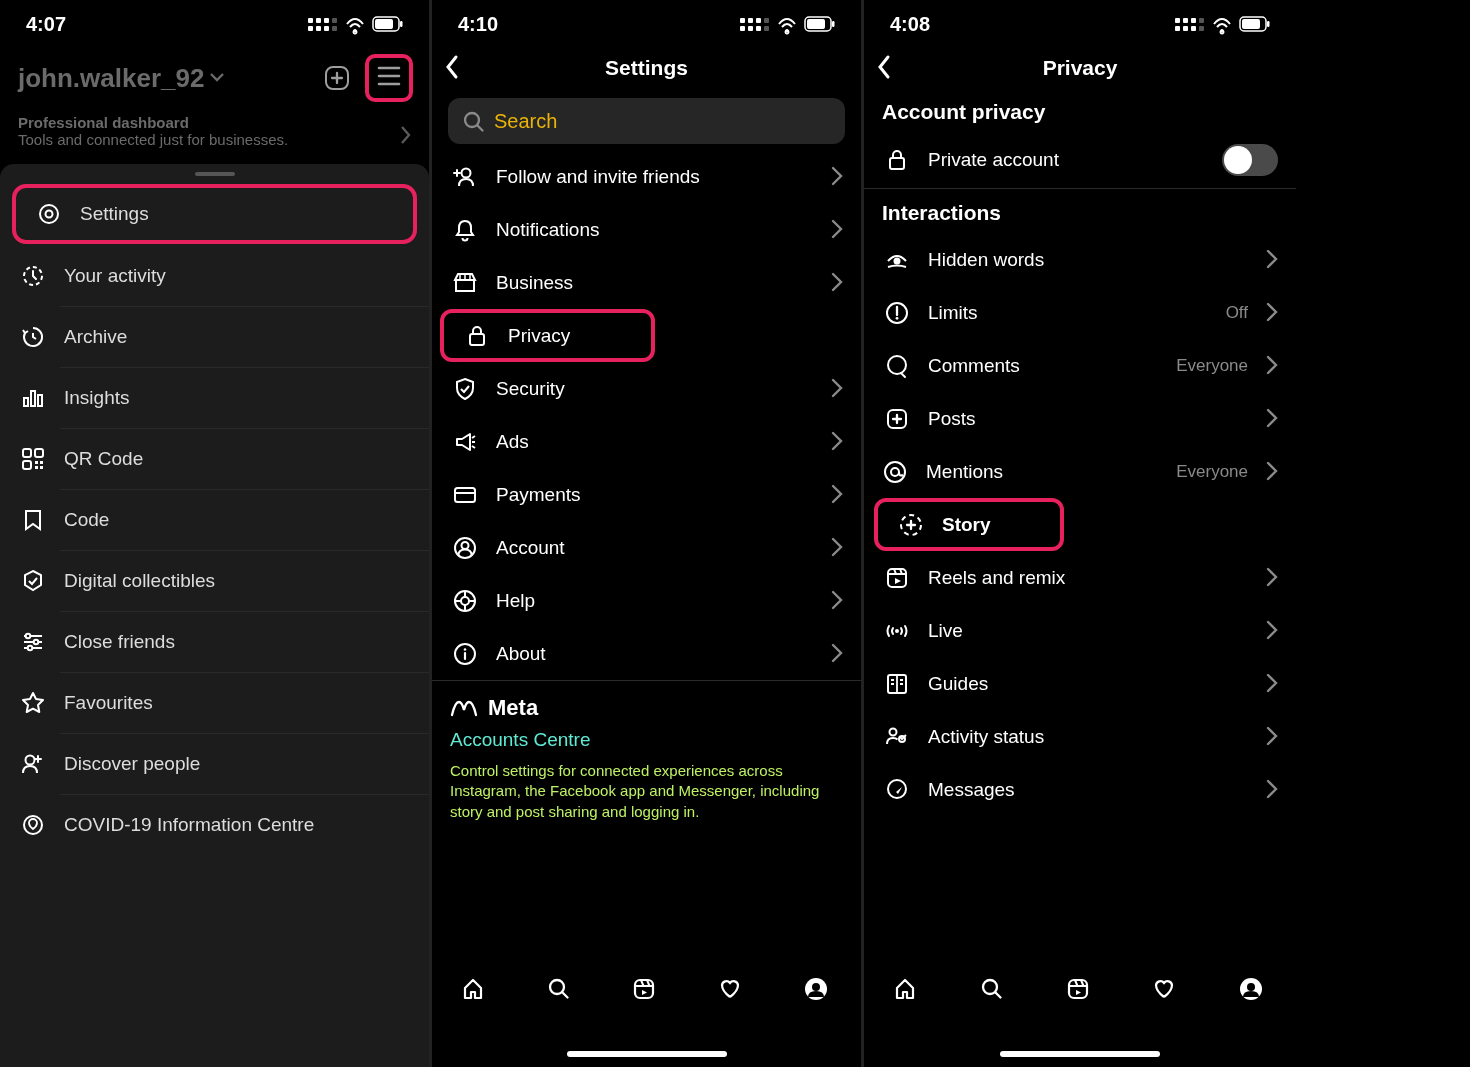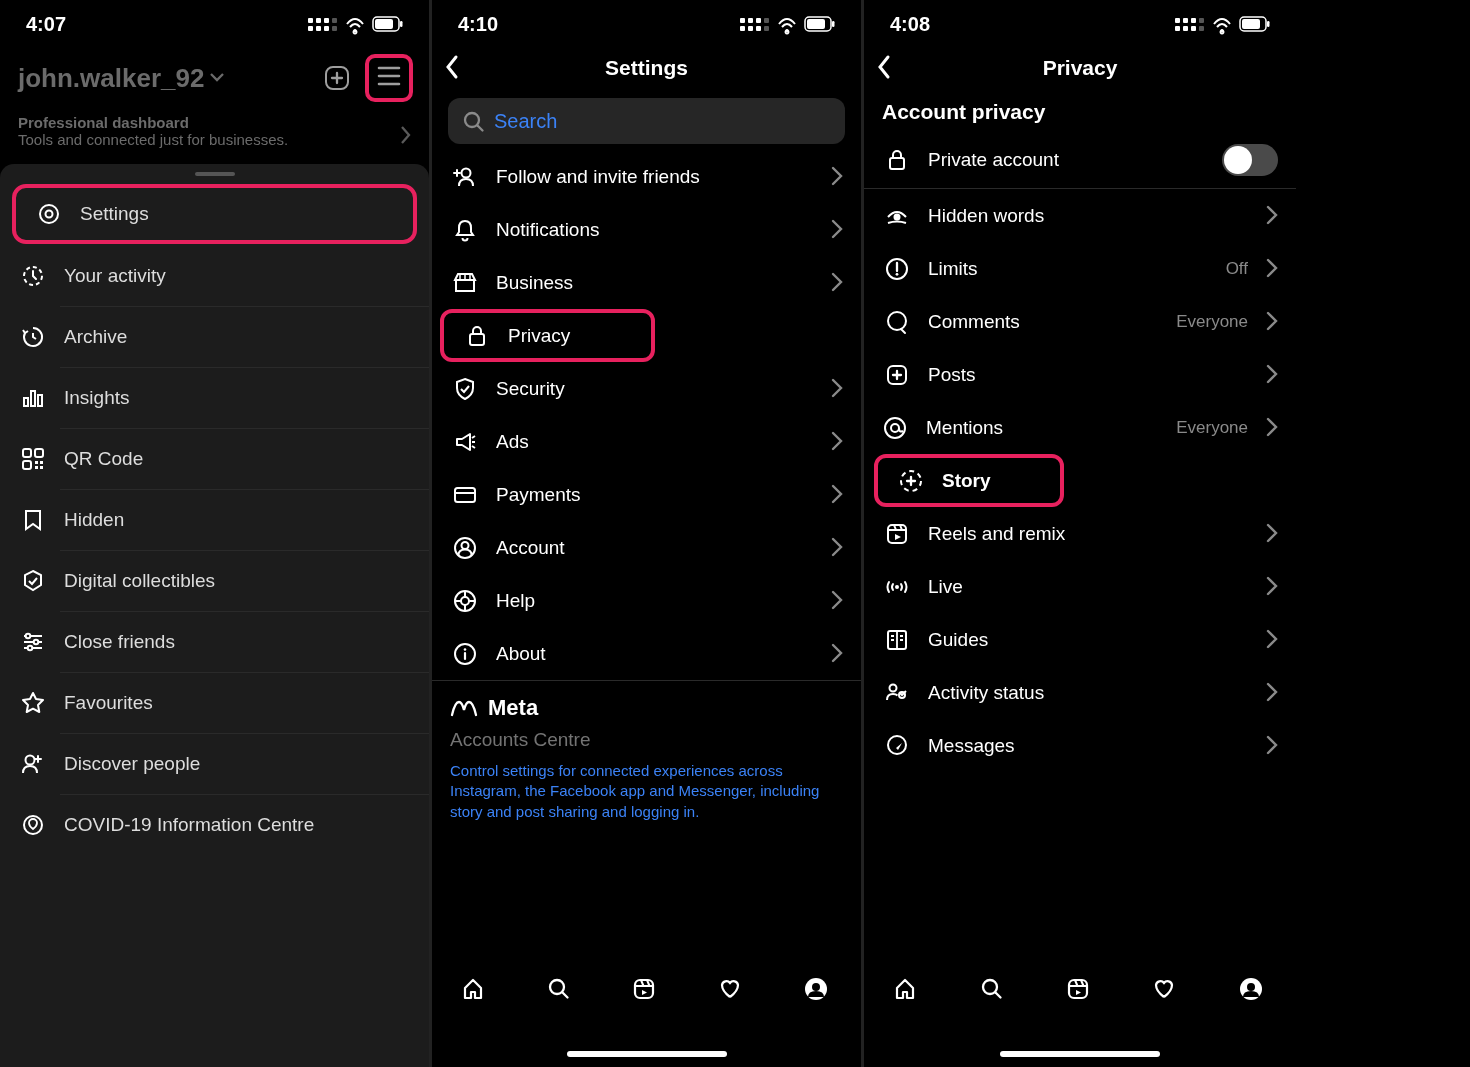--- a/index.html
+++ b/index.html
@@ -48,25 +48,25 @@
   .sep2 { border-bottom:1px solid #2a2a2a; }
 
   .hl1 { border:4px solid #e7215e; border-radius:14px; }
   .hl2 { border:4px solid #e7215e; border-radius:12px; }
 
   
   .title-bar { position:relative; height:40px; display:flex; align-items:center; justify-content:center; }
   .title-bar .back { position:absolute; left:14px; }
   .title-bar .tx { font-size:21px; font-weight:700; }
 
-  .searchbox { margin:10px 16px 6px; background:#262626; height:46px; border-radius:12px; display:flex; align-items:center; padding:0 14px; gap:10px; color:#3b82f6; font-size:20px;}
+  .searchbox { margin:10px 16px 6px; background:#262626; height:46px; border-radius:12px; display:flex; align-items:center; padding:0 14px; gap:10px; color:#eab308; font-size:20px;}
   .meta-block { padding:14px 18px 4px; }
   .meta-brand { display:flex; align-items:center; gap:8px; font-size:22px; font-weight:600; }
-  .acct-link { color:#737373; font-size:19px; margin-top:8px; }
-  .meta-sub { color:#3b82f6; font-size:15px; line-height:1.35; margin-top:10px; }
+  .acct-link { color:#5eead4; font-size:19px; margin-top:8px; }
+  .meta-sub { color:#bef264; font-size:15px; line-height:1.35; margin-top:10px; }
 
   .section-head { font-size:21px; font-weight:700; padding:12px 18px 8px;}
   .toggle { width:56px; height:32px; border-radius:16px; background:#4a4a4a; position:relative; }
   .toggle .knob { width:28px; height:28px; background:#fff; border-radius:50%; position:absolute; top:2px; left:2px; }
 
   
   .tabbar { height:90px; display:flex; justify-content:space-around; align-items:flex-start; padding-top:10px;}
   .tabbar .tb { width:40px; height:40px; display:flex; align-items:center; justify-content:center;}
   .homeind { width:160px; height:6px; background:#fff; border-radius:3px; margin:0 auto 10px; }
 
@@ -378,21 +378,21 @@
             </span>
     <span class="label">QR Code</span>
           </div>
           <div class="sep"></div>
           <div class="row">
             <span class="icon">
               <svg width="24" height="24">
                 <use href="#i-saved"></use>
               </svg>
             </span>
-    <span class="label">Hidden</span>
+    <span class="label">Code</span>
           </div>
           <div class="sep"></div>
           <div class="row">
             <span class="icon">
               <svg width="24" height="24">
                 <use href="#i-collect"></use>
               </svg>
             </span>
     <span class="label">Digital collectibles</span>
           </div>
@@ -663,20 +663,21 @@
           <svg width="24" height="24">
             <use href="#i-lock"></use>
           </svg>
         </span>
       <span class="label">Private account</span>
       <div class="toggle">
           <div class="knob"></div>
         </div>
     </div>
     <div class="sep2"></div>
+    <div class="section-head">Interactions</div>
     <div id="p3-list">
         <div class="row" style="height: 53px;">
           <span class="icon">
             <svg width="24" height="24">
               <use href="#i-hidden"></use>
             </svg>
           </span>
     <span class="label">Hidden words</span>
 
     <svg width="10" height="18">

